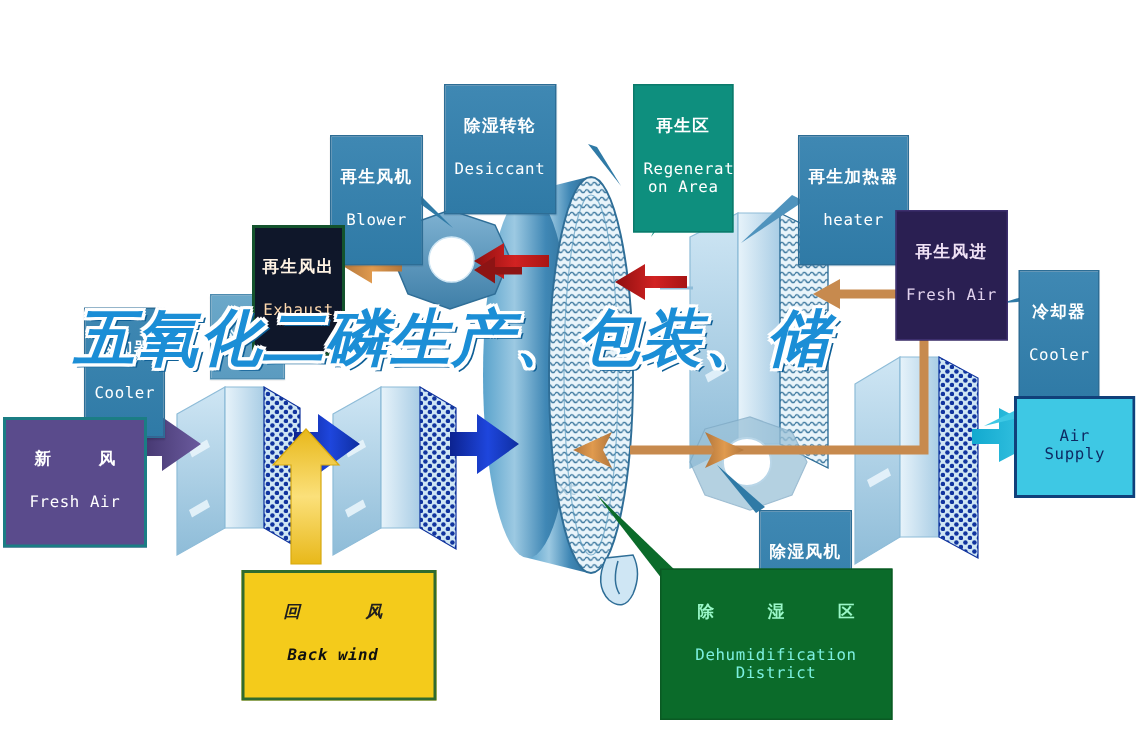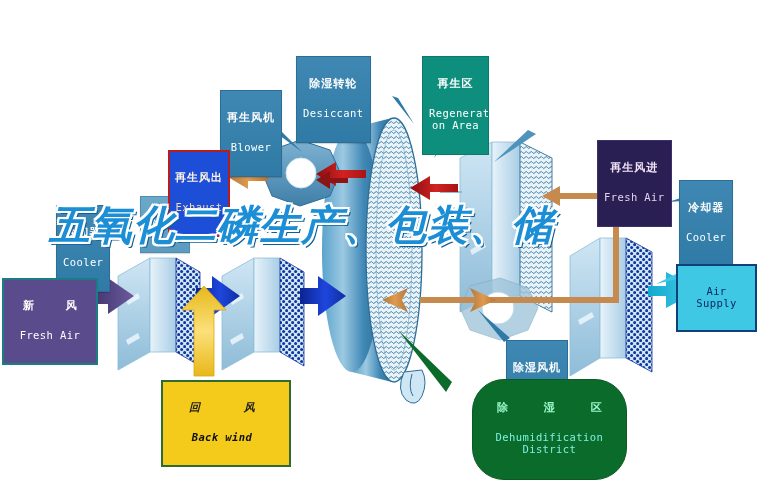--- a/index.html
+++ b/index.html
@@ -60,23 +60,23 @@
   }
   
   .lbl.teal {
     background: #0e8f7e;
     color: #ffffff;
     border: 1px solid #0b7a6b;
     padding: 3px 6px 4px 6px;
   }
   
   .lbl.orange {
-    background: #1d4ed8;
+    background: #0f172a;
     color: #ffe9cf;
-    border: 2px solid #b91c1c;
+    border: 2px solid #14532d;
     padding: 2px 5px 3px 5px;
   }
   .lbl.orange .cn { color:#fff3e3; }
   .lbl.orange .en { color:#ffd9ae; }
   
   .lbl.purple {
     background: #2a1f52;
     color: #e7d8ef;
     border: 1px solid #3d2f6e;
     padding: 3px 6px 4px 6px;
@@ -346,20 +346,24 @@
     <span class="cn">再生风机</span>
     <span class="en">Blower</span>
   </div>
 
   <div class="lbl teal" style="left:422px; top:56px; width:67px;">
     <span class="cn">再生区</span>
     <span class="en">Regenerati
 on Area</span>
   </div>
 
+  <div class="lbl steel" style="left:532px; top:90px;">
+    <span class="cn">再生加热器</span>
+    <span class="en">heater</span>
+  </div>
 
   <div class="lbl orange" style="left:168px; top:150px;">
     <span class="cn">再生风出</span>
     <span class="en">Exhaust</span>
   </div>
 
   <div class="lbl purple" style="left:597px; top:140px;">
     <span class="cn">再生风进</span>
     <span class="en">Fresh Air</span>
   </div>
@@ -386,21 +390,21 @@
   <div class="lbl yellow" style="left:161px; top:380px;">
     <span class="cn">回 风</span>
     <span class="en">Back wind</span>
   </div>
 
   <div class="lbl steel" style="left:506px; top:340px;">
     <span class="cn">除湿风机</span>
     <span class="en">Blower</span>
   </div>
 
-  <div class="lbl green" style="left:472px; top:379px;border-radius:32px;">
+  <div class="lbl green" style="left:440px; top:379px;">
     <span class="cn">除 湿 区</span>
     <span class="en">Dehumidification
 District</span>
   </div>
 
   <div class="lbl cyan" style="left:676px; top:264px;">
     <span class="en">Air Supply</span>
   </div>
 
 </div>

